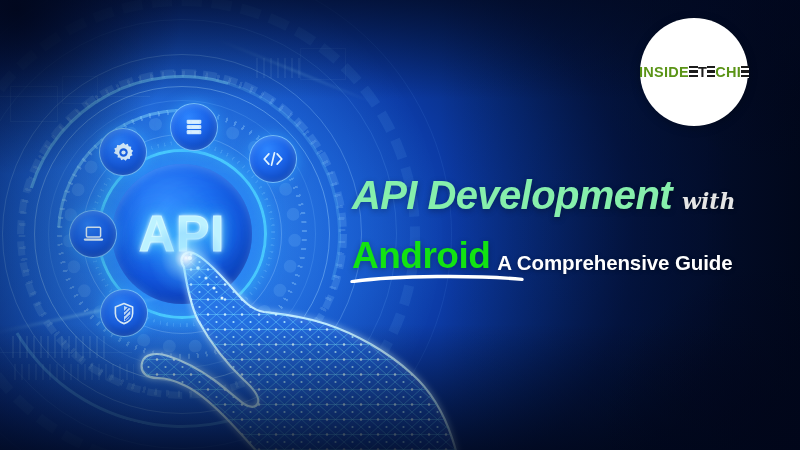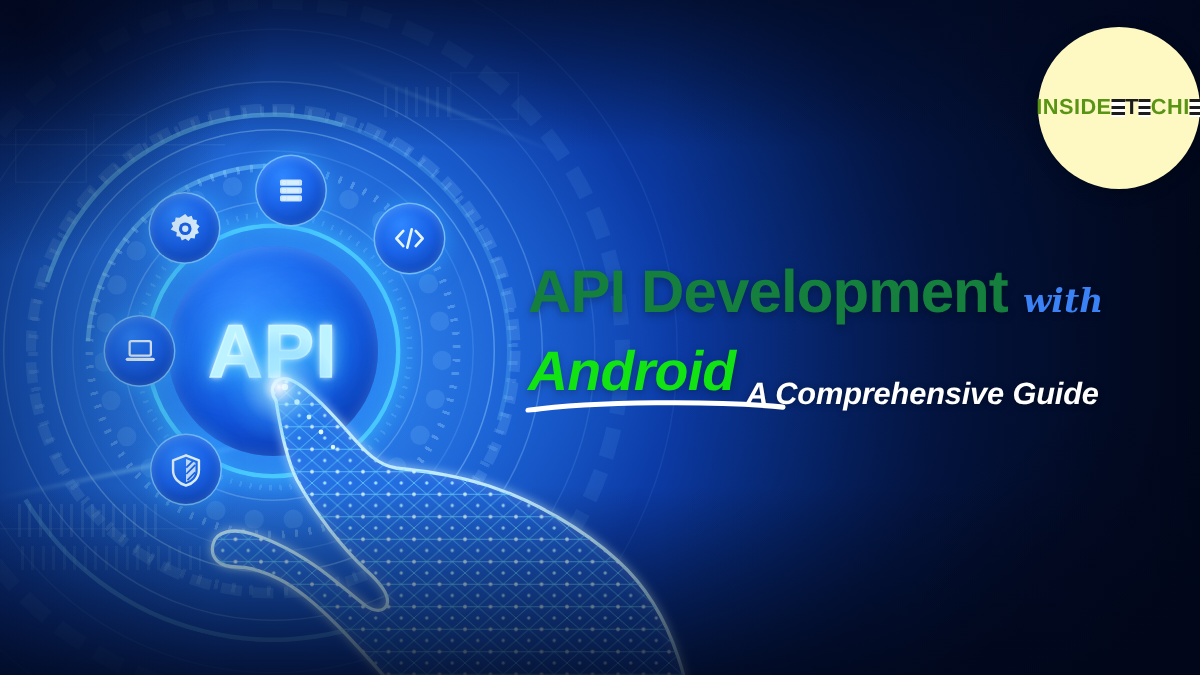--- a/index.html
+++ b/index.html
@@ -180,24 +180,24 @@
     left: 186px; top: 258px;
     width: 74px; height: 74px;
     transform: translate(-50%,-50%);
     border-radius: 50%;
     background: radial-gradient(circle, rgba(255,255,255,.95) 0%, rgba(150,225,255,.55) 22%, rgba(60,170,255,.22) 48%, rgba(40,130,255,0) 72%);
   }
 
   
   .logo-badge {
     position: absolute;
-    left: 692px; top: 18px;
+    left: 640px; top: 18px;
     width: 108px; height: 108px;
     border-radius: 50%;
-    background: #fef9c3;
+    background: #ffffff;
     display: flex; align-items: center; justify-content: center;
     box-shadow: 0 2px 10px rgba(0,0,0,.25);
   }
   .logo-text {
     font-family: "Liberation Sans", sans-serif;
     font-weight: 700;
     font-size: 14.5px;
     letter-spacing: .3px;
     white-space: nowrap;
     display: flex;
@@ -237,40 +237,40 @@
     display: flex;
     align-items: baseline;
     gap: 10px;
     margin: 0;
     line-height: 1;
   }
   .title-main {
     font-family: "Liberation Sans", sans-serif;
     font-weight: 700;
     font-size: 40px;
-    color: #15803d;
+    color: #86efac;
     letter-spacing: -.6px;
     text-shadow: 0 2px 6px rgba(0,0,0,.30);
+    font-style: italic;
   }
   .with-script {
     font-family: "DejaVu Serif", serif;
     font-style: italic;
     font-weight: 700;
     font-size: 22px;
-    color: #3b82f6;
+    color: #e5e5e5;
     text-shadow: 0 1px 4px rgba(0,0,0,.35);
     margin-top: 44px;
   }
   .line3 {
     display: flex;
-    align-items: center;
+    align-items: flex-end;
     gap: 7px;
     margin: 6px 0 0 0;
     line-height: 1;
-    font-style: italic;
   }
   .android-wrap { position: relative; display: inline-block; }
   .android {
     font-family: "Liberation Sans", sans-serif;
     font-weight: 700;
     font-size: 37px;
     color: #12e312;
     letter-spacing: -.5px;
     text-shadow: 0 2px 6px rgba(0,0,0,.30);
   }

